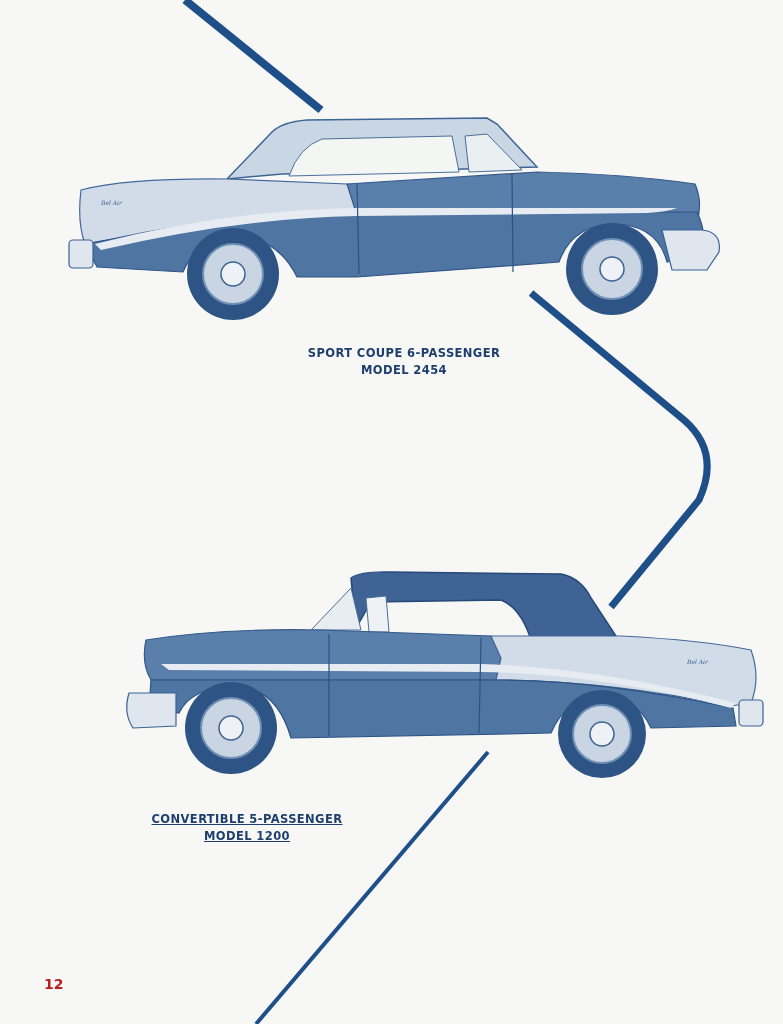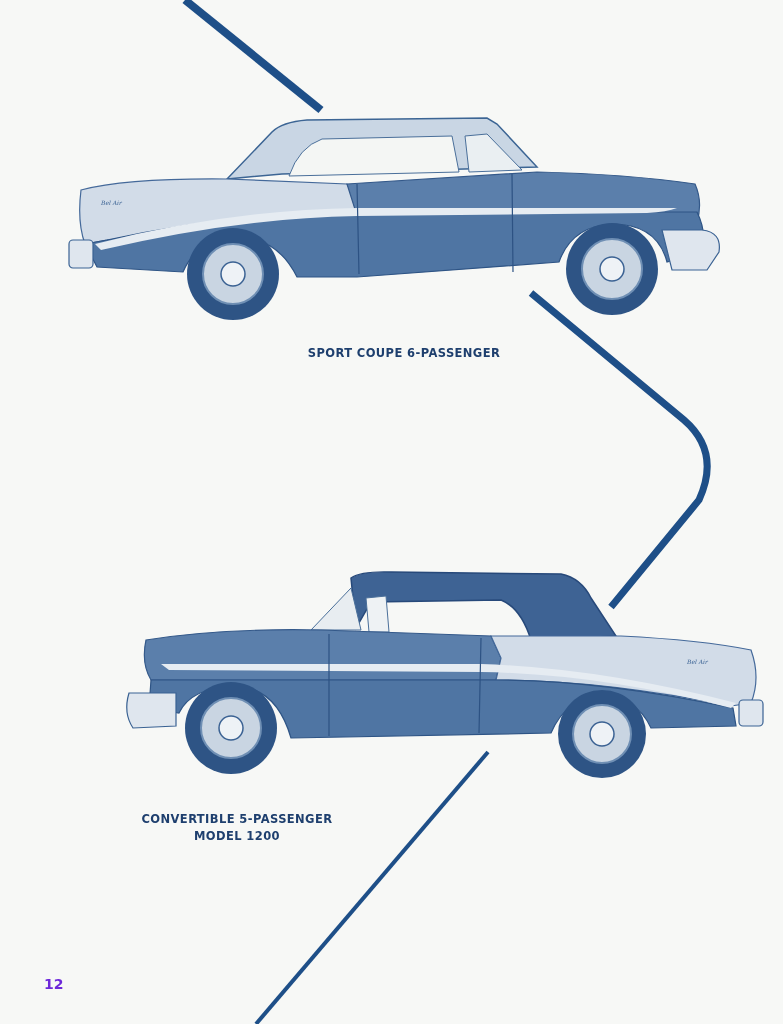--- a/index.html
+++ b/index.html
@@ -13,21 +13,21 @@
     .deco { position: absolute; left: 0; top: 0; }
     .car { position: absolute; }
     .caption {
       position: absolute; text-align: center;
       color: #1e3f6e; font-weight: bold; font-size: 11.5px;
       letter-spacing: 0.4px; line-height: 17px;
     }
     .caption div { white-space: nowrap; }
     .page-num {
       position: absolute; left: 35px; top: 976px;
-      color: #6d28d9; font-weight: bold; font-size: 14px;
+      color: #b91c1c; font-weight: bold; font-size: 14px;
     }
   </style>
 </head>
 <body>
 
 <div class="page">
 
   <svg class="deco" width="783" height="1024" viewBox="0 0 783 1024">
     <g fill="none" stroke="#1e4f88" stroke-linecap="butt">
       <line x1="176" y1="0" x2="312" y2="110" stroke-width="8"></line>
@@ -62,20 +62,21 @@
     <circle cx="166" cy="162" r="12" fill="#eef2f6" stroke="#3b6293" stroke-width="1.5"></circle>
     <circle cx="545" cy="157" r="46" fill="#2e5485"></circle>
     <circle cx="545" cy="157" r="30" fill="#c9d5e2" stroke="#6f8fb4" stroke-width="2"></circle>
     <circle cx="545" cy="157" r="12" fill="#eef2f6" stroke="#3b6293" stroke-width="1.5"></circle>
 
     <text x="34" y="93" font-size="6" fill="#3a6293" font-style="italic" font-family="DejaVu Serif, serif">Bel Air</text>
   </svg>
 
   <div class="caption" style="left:280px; top:345px; width:230px;">
     <div>SPORT COUPE 6-PASSENGER</div>
+    <div>MODEL 2454</div>
   </div>
 
   <svg class="car" style="left:112px; top:568px;" width="650" height="212" viewBox="0 0 650 212">
 
     <path d="M 230 10 Q 240 3 270 4 L 440 6 Q 460 10 470 30 L 495 68 L 410 72 Q 400 40 380 32 L 250 34 L 235 60 Z" fill="#3e6394" stroke="#27497a" stroke-width="1.5"></path>
 
     <path d="M 190 62 L 230 20 L 240 62 Z" fill="#e8edf1" stroke="#4a6f9a" stroke-width="1"></path>
     <path d="M 245 30 L 265 28 L 268 64 L 248 64 Z" fill="#eef2f4" stroke="#4a6f9a" stroke-width="1"></path>
 
     <path d="M 25 72 Q 100 60 200 62 L 370 68 L 380 90 L 375 112 L 30 112 Q 20 95 25 72 Z" fill="#5b7fab" stroke="#34598a" stroke-width="1.2"></path>
@@ -95,19 +96,19 @@
     <circle cx="110" cy="160" r="46" fill="#2e5485"></circle>
     <circle cx="110" cy="160" r="30" fill="#c9d5e2" stroke="#6f8fb4" stroke-width="2"></circle>
     <circle cx="110" cy="160" r="12" fill="#eef2f6" stroke="#3b6293" stroke-width="1.5"></circle>
     <circle cx="481" cy="166" r="44" fill="#2e5485"></circle>
     <circle cx="481" cy="166" r="29" fill="#c9d5e2" stroke="#6f8fb4" stroke-width="2"></circle>
     <circle cx="481" cy="166" r="12" fill="#eef2f6" stroke="#3b6293" stroke-width="1.5"></circle>
 
     <text x="566" y="96" font-size="6" fill="#3a6293" font-style="italic" font-family="DejaVu Serif, serif">Bel Air</text>
   </svg>
 
-  <div class="caption" style="left:112px; top:811px; width:232px;">
+  <div class="caption" style="left:122px; top:811px; width:232px;text-decoration:underline;">
     <div>CONVERTIBLE 5-PASSENGER</div>
     <div>MODEL 1200</div>
   </div>
 
   <div class="page-num">12</div>
 </div>
 
 </body></html>

